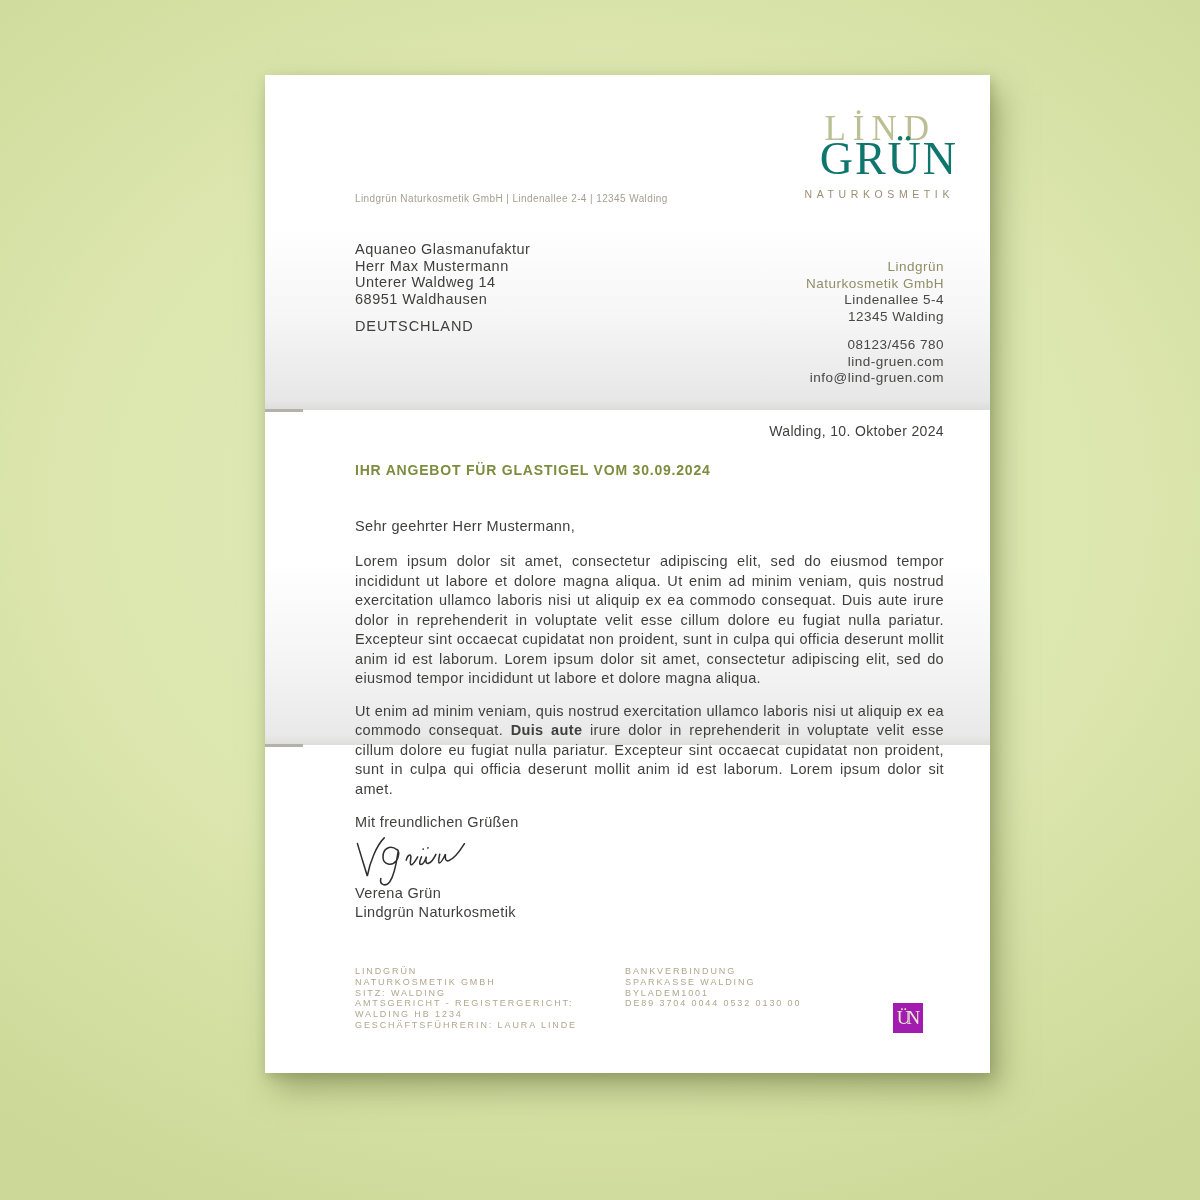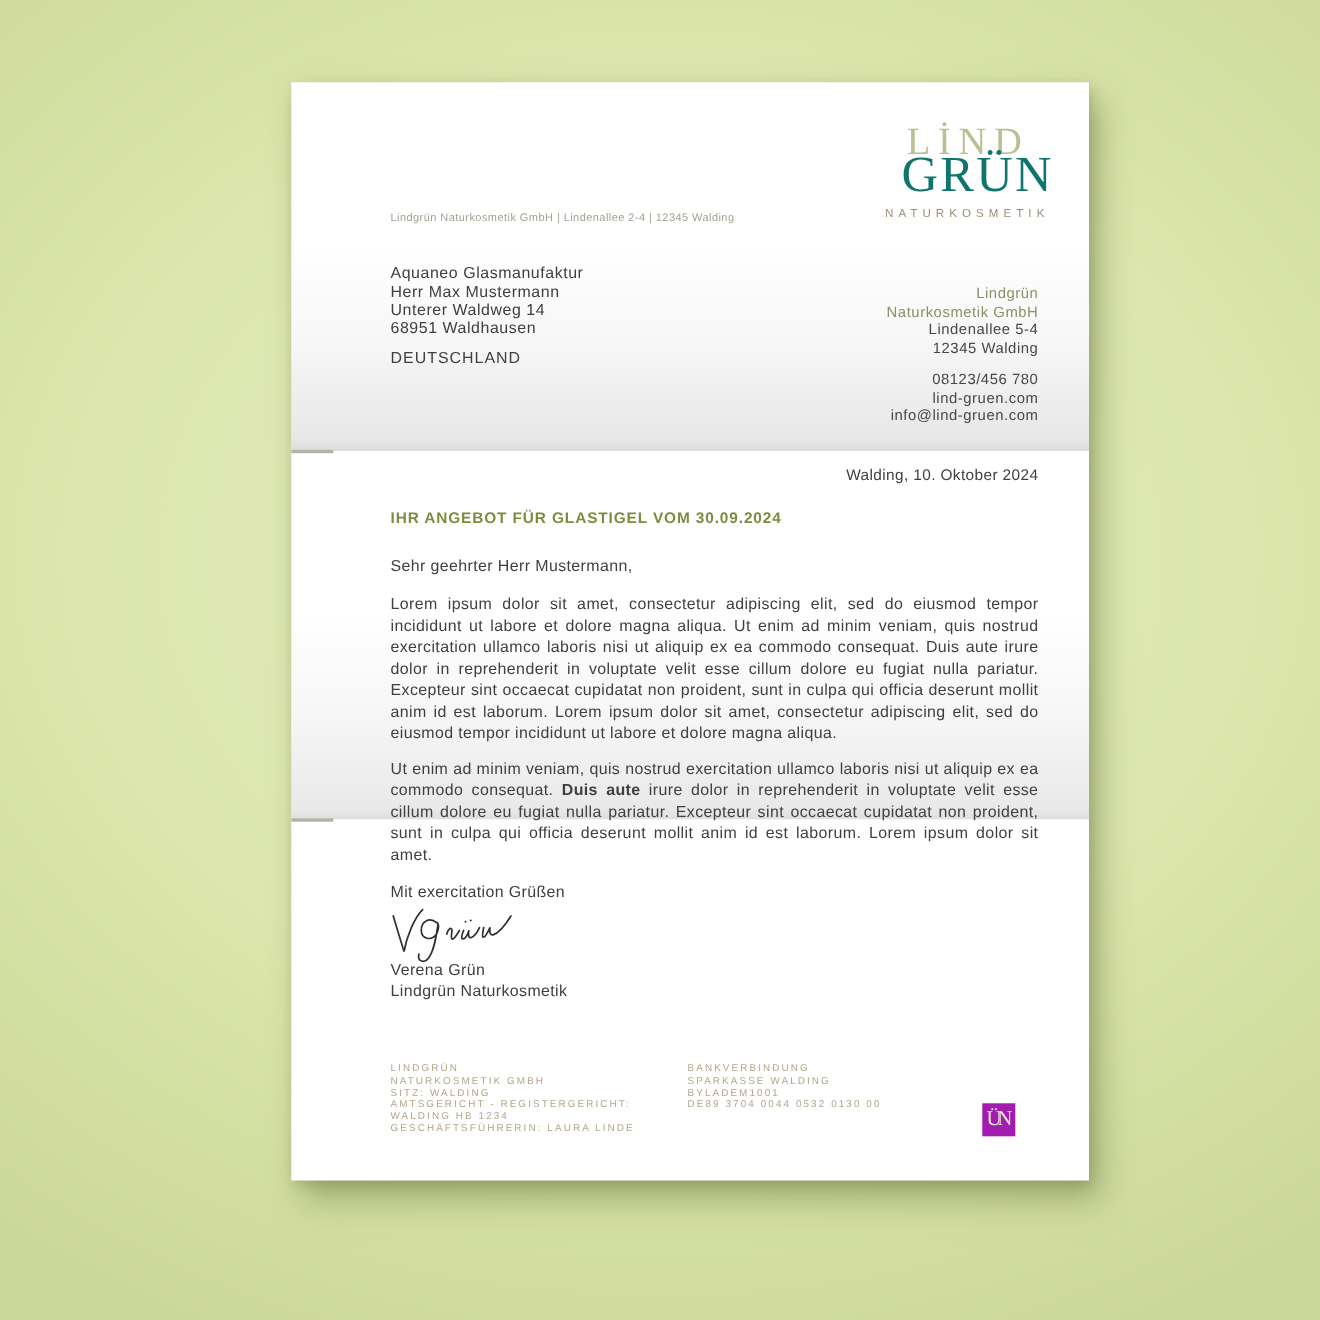--- a/index.html
+++ b/index.html
@@ -45,21 +45,21 @@
     font-size: 13.5px; line-height: 16.5px; letter-spacing: 0.5px; color: #474745; }
   .contact .olive { color: #8e8e68; }
   .contact .gap { height: 12px; }
 
   
   .body-flow { position: absolute; left: 90px; right: 46px; top: 348px;
     font-size: 14.5px; color: #3f3f3d; letter-spacing: 0.35px; }
   .date-line { text-align: right; font-size: 14px; }
   .subject { margin-top: 23px; font-weight: bold; font-size: 14px;
     letter-spacing: 0.8px; color: #7d8c3f; }
-  .salutation { margin-top: 29px; }
+  .salutation { margin-top: 40px; }
   .para { margin-top: 18px; text-align: justify; line-height: 19.5px; }
   .para-2 { margin-top: 13px; }
   .closing { margin-top: 15px; }
   .signature-svg { display: block; margin: 4px 0 0 -2px; }
   .sig-name { line-height: 18.5px; margin-top: -2px; }
 
   
   .footer-company { position: absolute; left: 90px; top: 891px;
     font-size: 9px; letter-spacing: 1.9px; line-height: 10.8px; color: #b2a68d; }
   .footer-bank { position: absolute; left: 360px; top: 891px;
@@ -108,21 +108,21 @@
       <div>lind-gruen.com</div>
       <div>info@lind-gruen.com</div>
     </div>
 
     <div class="body-flow">
       <div class="date-line">Walding, 10. Oktober 2024</div>
       <div class="subject">IHR ANGEBOT FÜR GLASTIGEL VOM 30.09.2024</div>
       <div class="salutation">Sehr geehrter Herr Mustermann,</div>
       <div class="para">Lorem ipsum dolor sit amet, consectetur adipiscing elit, sed do eiusmod tempor incididunt ut labore et dolore magna aliqua. Ut enim ad minim veniam, quis nostrud exercitation ullamco laboris nisi ut aliquip ex ea commodo consequat. Duis aute irure dolor in reprehenderit in voluptate velit esse cillum dolore eu fugiat nulla pariatur. Excepteur sint occaecat cupidatat non proident, sunt in culpa qui officia deserunt mollit anim id est laborum. Lorem ipsum dolor sit amet, consectetur adipiscing elit, sed do eiusmod tempor incididunt ut labore et dolore magna aliqua.</div>
       <div class="para para-2"><span>Ut enim ad minim veniam, quis nostrud exercitation ullamco laboris nisi ut aliquip ex ea commodo consequat. </span><b>Duis aute</b><span> irure dolor in reprehenderit in voluptate velit esse cillum dolore eu fugiat nulla pariatur. Excepteur sint occaecat cupidatat non proident, sunt in culpa qui officia deserunt mollit anim id est laborum. Lorem ipsum dolor sit amet.</span></div>
-      <div class="closing">Mit exercitation Grüßen</div>
+      <div class="closing">Mit freundlichen Grüßen</div>
 
       <svg class="signature-svg" width="118" height="52" viewBox="0 0 120 54" fill="none" stroke="#2f2f2f" stroke-width="1.6" stroke-linecap="round" style="transform: rotate(-2deg);">
         <path d="M4 8 C7 20 11 34 13 42 C16 28 24 10 32 3"></path>
         <path d="M45 16 C38 10 30 14 30 23 C30 31 39 33 44 27 C46 24 47 19 46 17 C44 28 42 41 36 49 C32 54 25 52 27 45"></path>
         <path d="M54 27 C55 23 58 20 59 23 C59 26 57 31 59 32 C61 32 64 27 66 24"></path>
         <path d="M70 24 C68 28 67 32 69 32 C72 32 74 27 75 24 C74 28 74 32 77 31 C80 30 83 26 85 22"></path>
         <circle cx="72" cy="16" r="0.9" fill="#2f2f2f" stroke="none"></circle>
         <circle cx="77" cy="15" r="0.9" fill="#2f2f2f" stroke="none"></circle>
         <path d="M89 22 C88 26 87 30 88 31 C90 32 93 26 95 22 C94 27 95 30 98 29 C102 28 109 21 115 12"></path>
       </svg>

